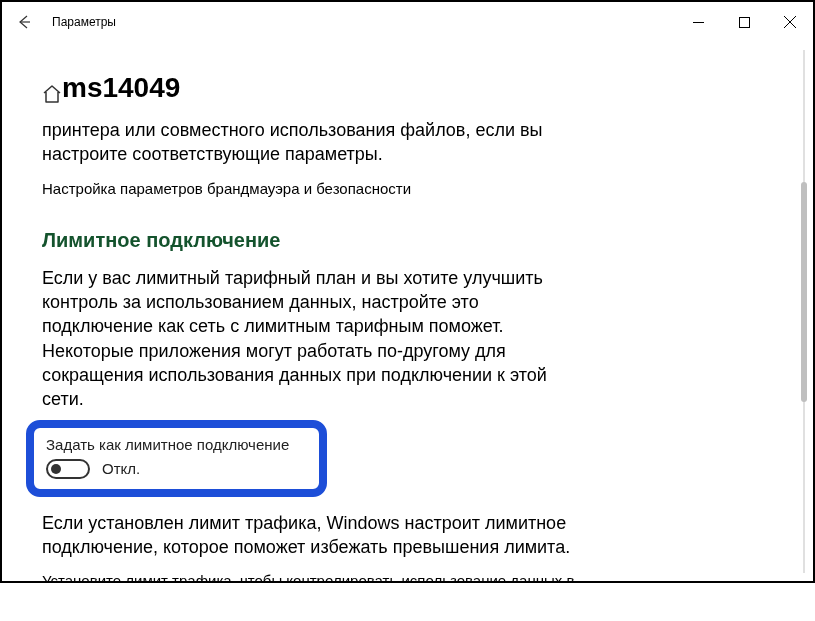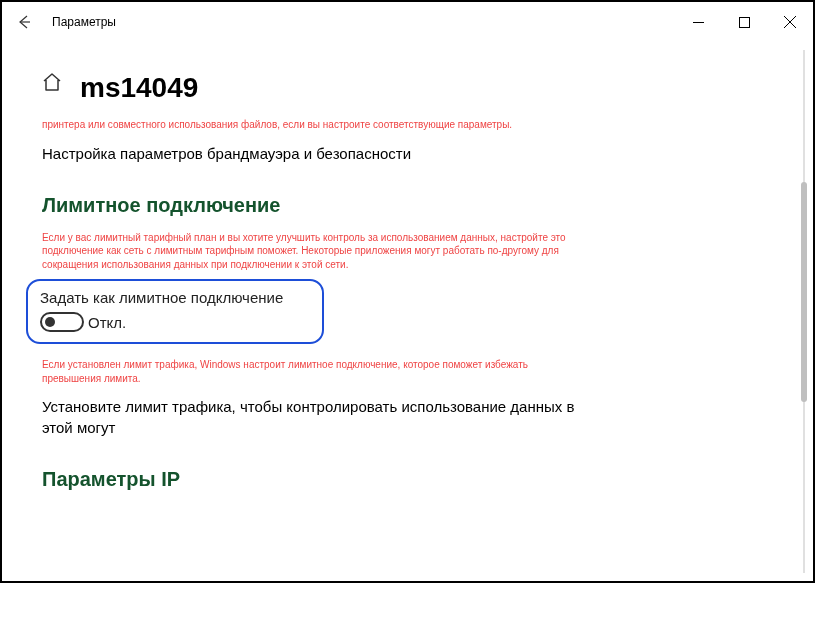--- a/index.html
+++ b/index.html
@@ -60,37 +60,36 @@
       position: relative;
     }
     .scroll {
       position: absolute;
       inset: 0;
       overflow-y: hidden;
       padding: 0 40px 0 40px;
     }
     .page-header {
       display: flex;
-      align-items: flex-start;
-      gap: 18px;
+      align-items: flex-end;
       margin-top: 30px;
       margin-bottom: 14px;
     }
     .home-icon {
       display: flex;
       align-items: center;
     }
     .page-title {
       font-size: 28px;
       font-weight: 600;
       color: #000;
     }
     .body-text {
-      font-size: 10px;
-      color: #ef4444;
+      font-size: 18px;
+      color: #000000;
       line-height: 1.35;
       max-width: 540px;
     }
     .link {
       font-size: 15px;
       color: #000000;
       cursor: pointer;
       line-height: 1.35;
       max-width: 540px;
       display: block;
@@ -98,37 +97,37 @@
       margin-bottom: 30px;
     }
     .section-heading {
       font-size: 20px;
       font-weight: 600;
       color: #14532d;
       margin-top: 20px;
       margin-bottom: 14px;
     }
     .toggle-block {
-      border: 2px solid #1d4ed8;
+      border: 8px solid #1d4ed8;
       border-radius: 14px;
-      padding: 8px 39px 10px 12px;
+      padding: 8px 30px 10px 12px;
       display: inline-block;
       margin-top: 8px;
       margin-bottom: 14px;
       margin-left: -16px;
     }
     .toggle-label {
       font-size: 15px;
       color: #222;
       margin-bottom: 6px;
     }
     .toggle-row {
       display: flex;
       align-items: center;
-      gap: 4px;
+      gap: 12px;
     }
     .toggle {
       width: 44px;
       height: 20px;
       border: 2px solid #333;
       border-radius: 12px;
       position: relative;
       cursor: pointer;
       background: #fff;
     }

